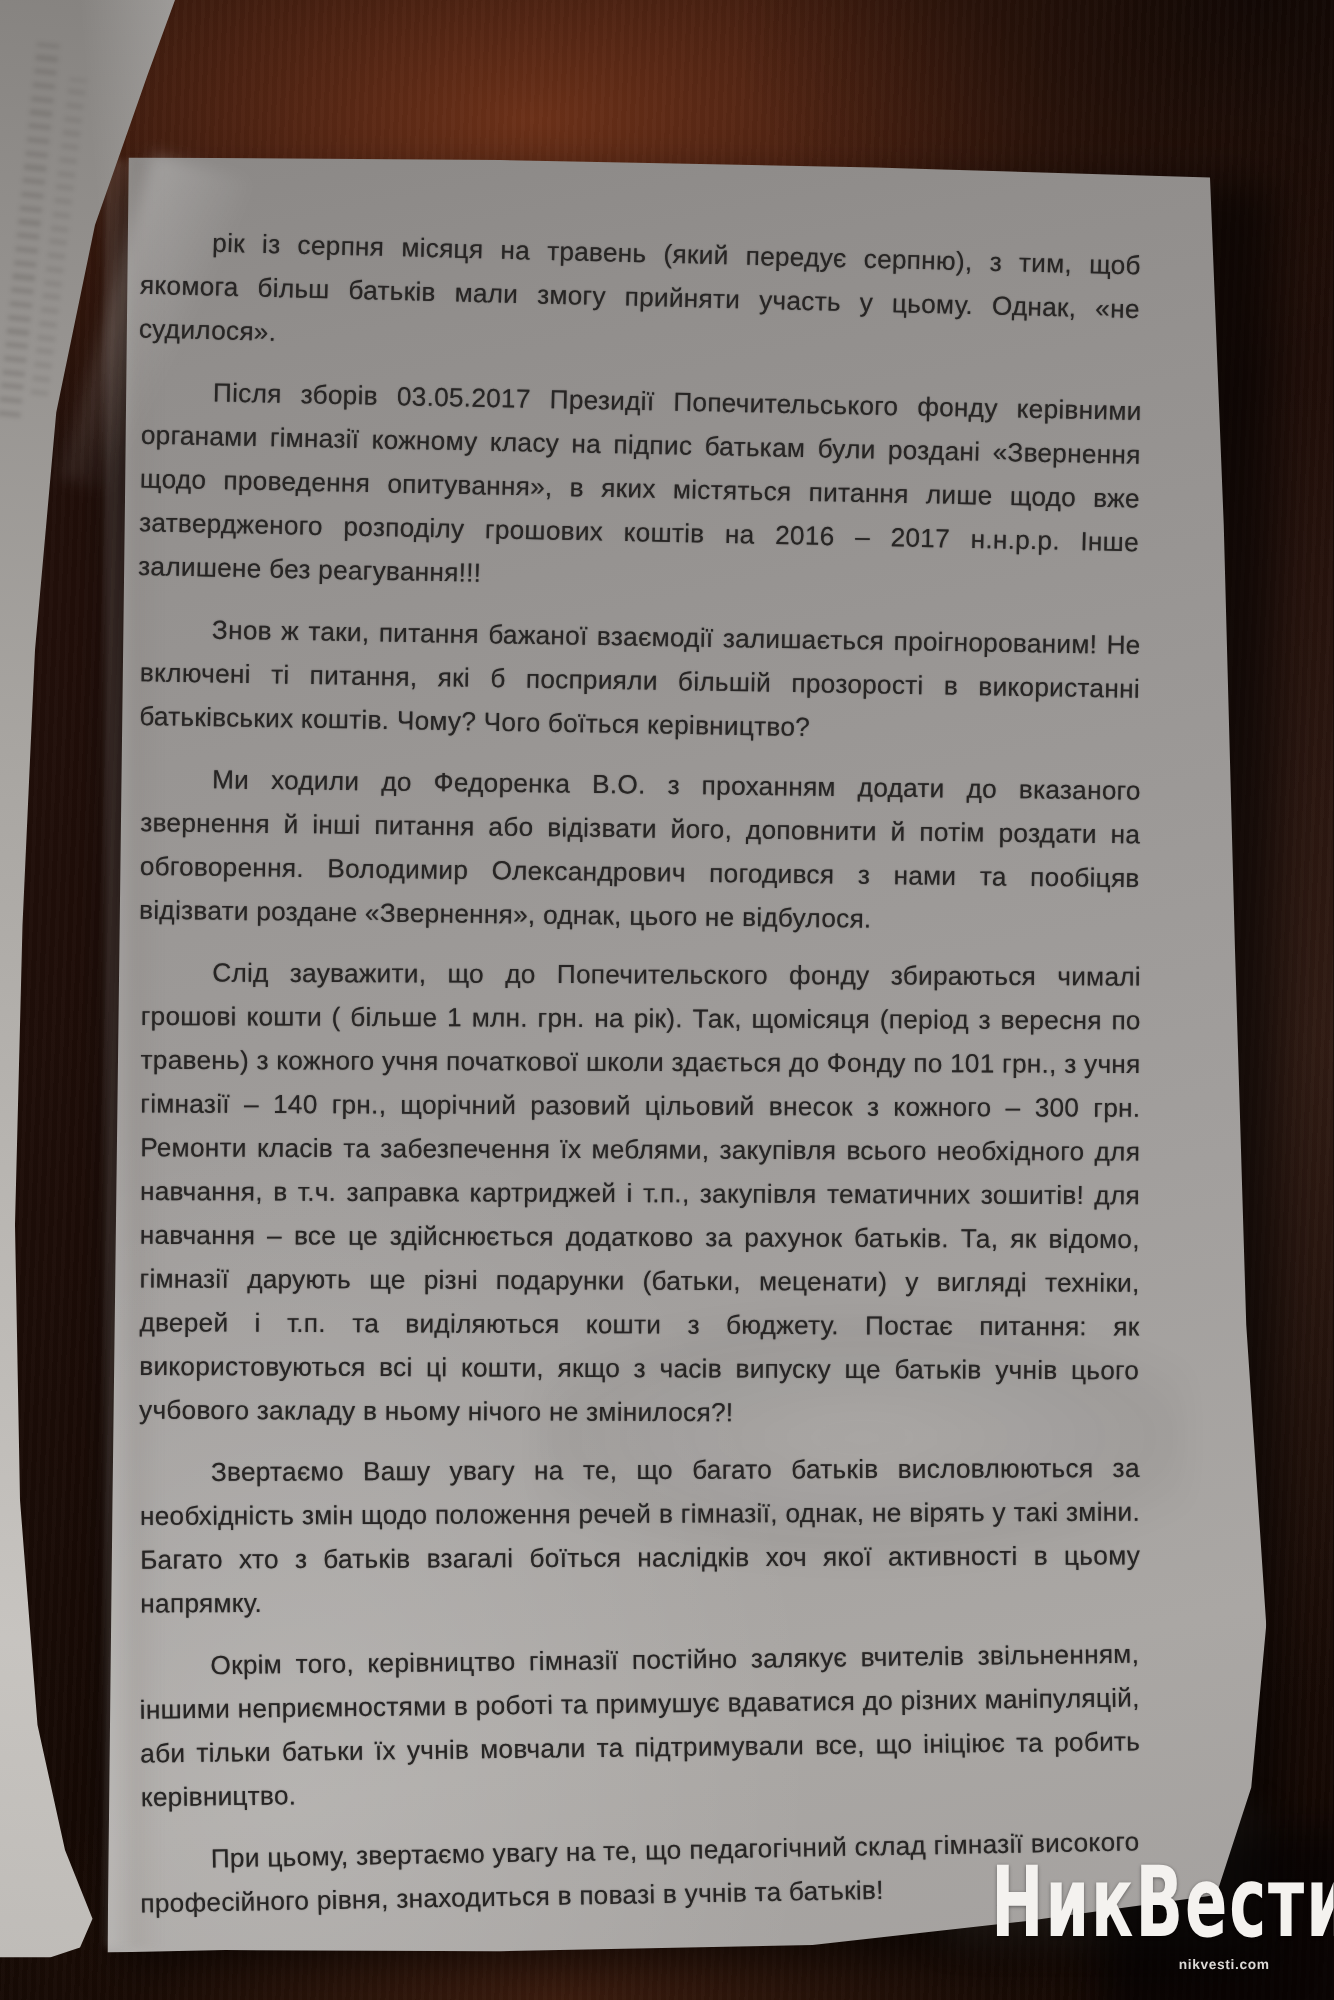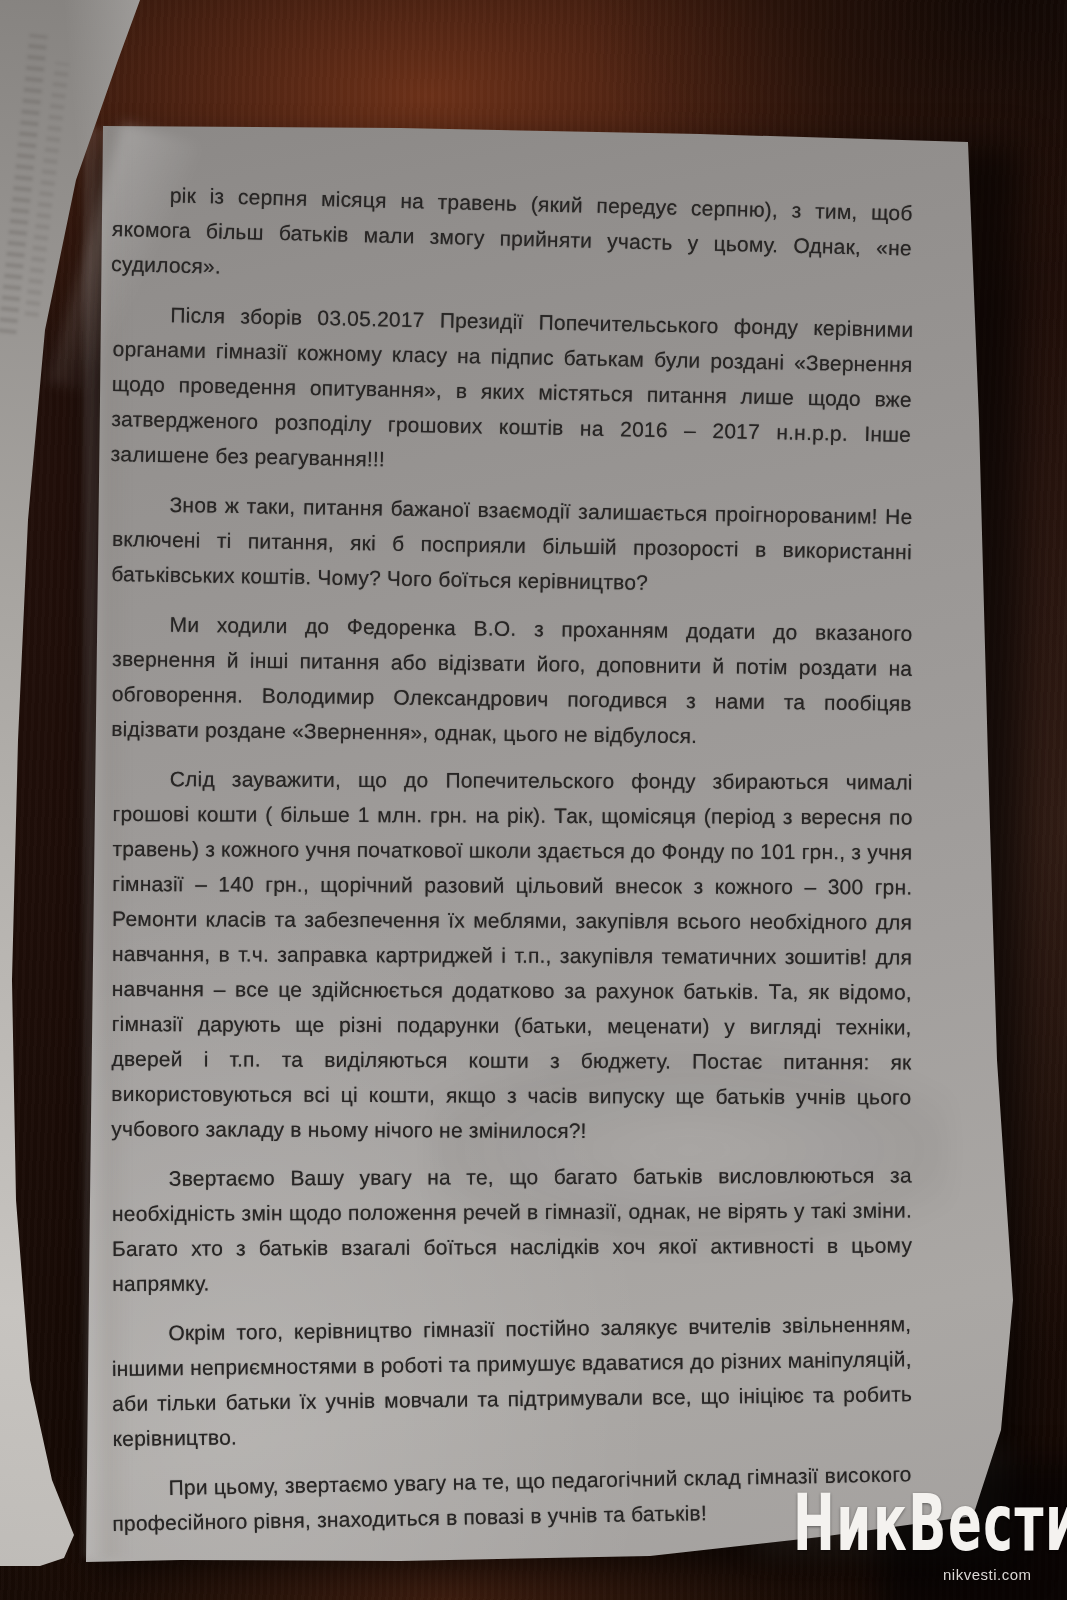--- a/index.html
+++ b/index.html
@@ -102,21 +102,21 @@
   
   .wm{position:absolute;left:793px;top:1478px;z-index:9;}
   .wm-logo{
     font-family:"DejaVu Sans",sans-serif;font-weight:700;font-size:64px;
     color:#f4f2ef;letter-spacing:2px;white-space:nowrap;
     transform:scale(0.78,1.22);transform-origin:0 0;
     text-shadow:0 1px 3px rgba(0,0,0,0.45);
   }
   .wm-site{
     position:absolute;left:150px;top:88px;
-    font-size:15px;color:#dcd9d6;letter-spacing:0.5px;white-space:nowrap;
+    font-size:11px;color:#dcd9d6;letter-spacing:0.5px;white-space:nowrap;font-weight:bold;
   }
 </style>
 </head>
 <body>
 
 <div class="scene">
   <div class="wood"></div>
 
   <div class="wm-shadow-light"></div>
   <div class="wm-shadow-dark"></div>

